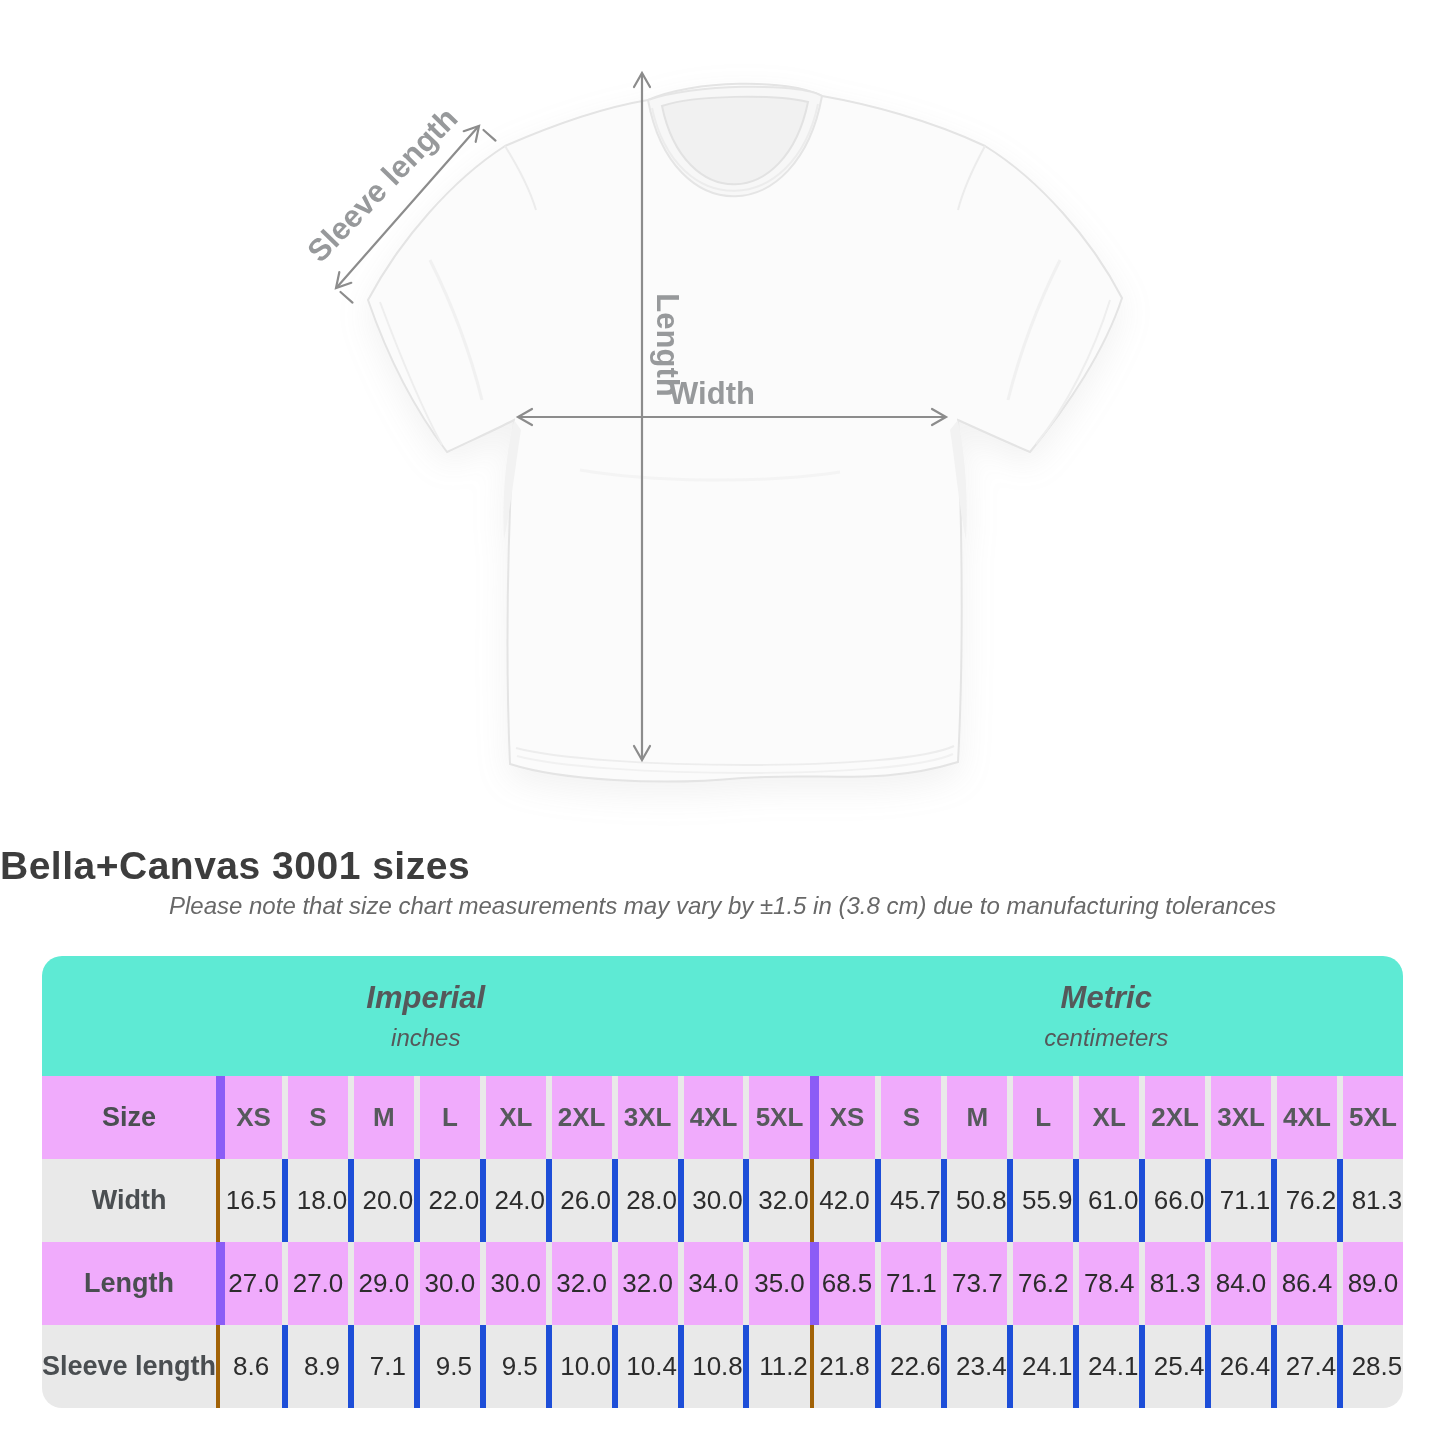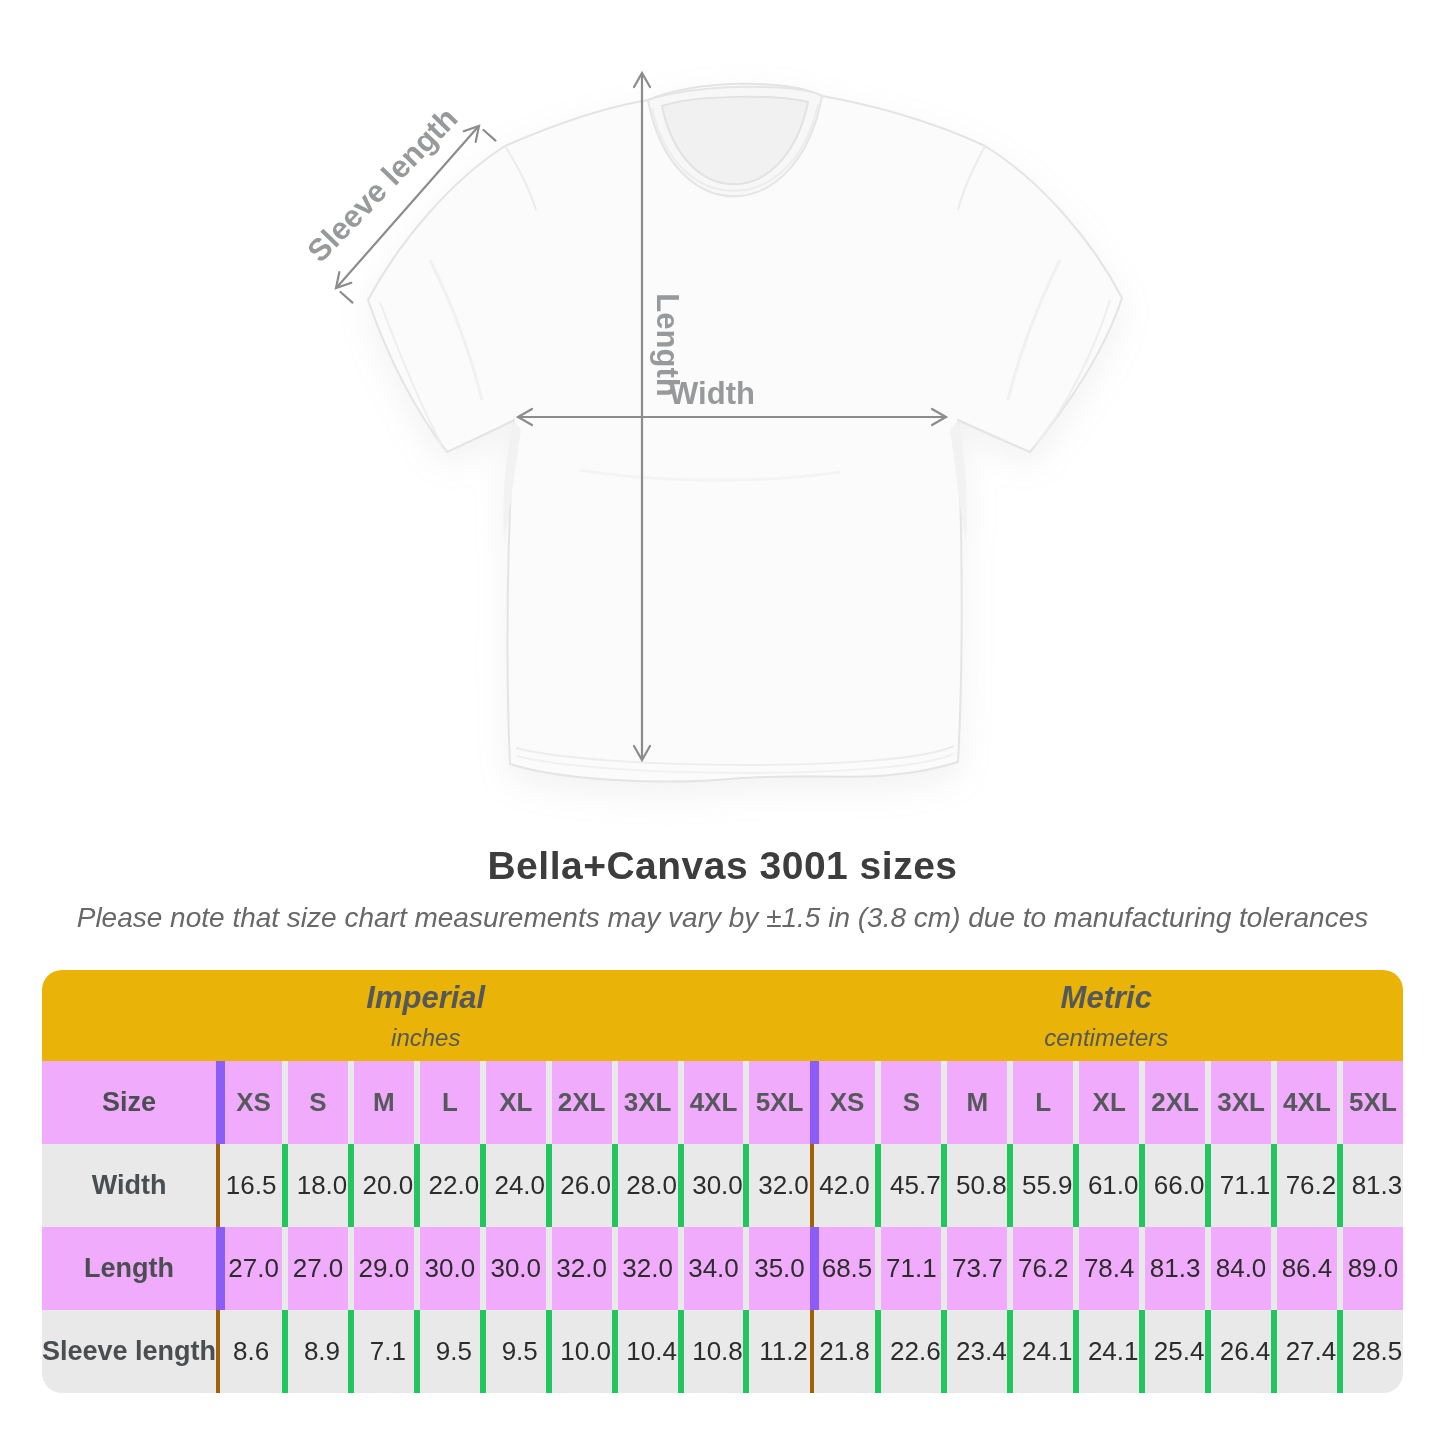--- a/index.html
+++ b/index.html
@@ -13,49 +13,49 @@
   
   .diagram{position:relative;width:1445px;height:826px;}
   .diagram svg{display:block;}
   .shirt{filter:drop-shadow(0 12px 16px rgba(130,130,130,0.10));}
   .dim-label{
     font-family:"Liberation Sans",sans-serif;
     font-weight:bold;font-size:31px;fill:#97999b;
   }
   
   .title{
-    margin:18px 0 0 0;text-align:center;
+    margin:18px 0 0 0;text-align:left;
     font-size:39px;font-weight:bold;color:#3d3d3d;letter-spacing:0.5px;
   }
   .subtitle{
-    margin:14px 0 0 0;text-align:center;font-style:italic;
-    font-size:28px;color:#686868;
+    margin:4px 0 0 0;text-align:center;font-style:italic;
+    font-size:24px;color:#686868;
   }
   
   .table-wrap{margin:36px 42px 0 42px;}
   table.sizes{
     width:1361px;table-layout:fixed;border-collapse:separate;border-spacing:0;
   }
   table.sizes td{padding:0;text-align:center;vertical-align:middle;}
   tr.band td{
-    height:91px;background:#eab308;vertical-align:middle;
+    height:120px;background:#5eead4;vertical-align:middle;
   }
   td.band-tl{border-top-left-radius:20px;}
   td.band-tr{border-top-right-radius:20px;}
   .band-title{font-size:31px;font-weight:bold;font-style:italic;color:#55585a;}
   .band-sub{margin-top:8px;font-size:24px;font-style:italic;color:#55585a;}
   tr.r td{height:83px;}
   tr.white td{background:#f0abfc;}
   tr.gray td{background:#e9e9e9;}
   td.lbl{font-size:27px;font-weight:bold;color:#4a4e51;}
   td.sz{font-size:26px;font-weight:bold;color:#56595c;}
   td.v{font-size:26px;color:#2c2c2c;}
   
   tr.white td.sep{border-left:6px solid #e9e9e9;}
-  tr.gray  td.sep{border-left:6px solid #22c55e;padding-left:8px;}
+  tr.gray  td.sep{border-left:6px solid #1d4ed8;padding-left:8px;}
   tr.white td.bsep{border-left:9px solid #8b5cf6;}
   tr.gray  td.bsep{border-left:4px solid #a16207;}
   tr.last td.lbl{border-bottom-left-radius:20px;}
   tr.last td.rb{border-bottom-right-radius:20px;text-align:center;}
 </style>
 </head>
 <body>
 
 <div class="page">
 

